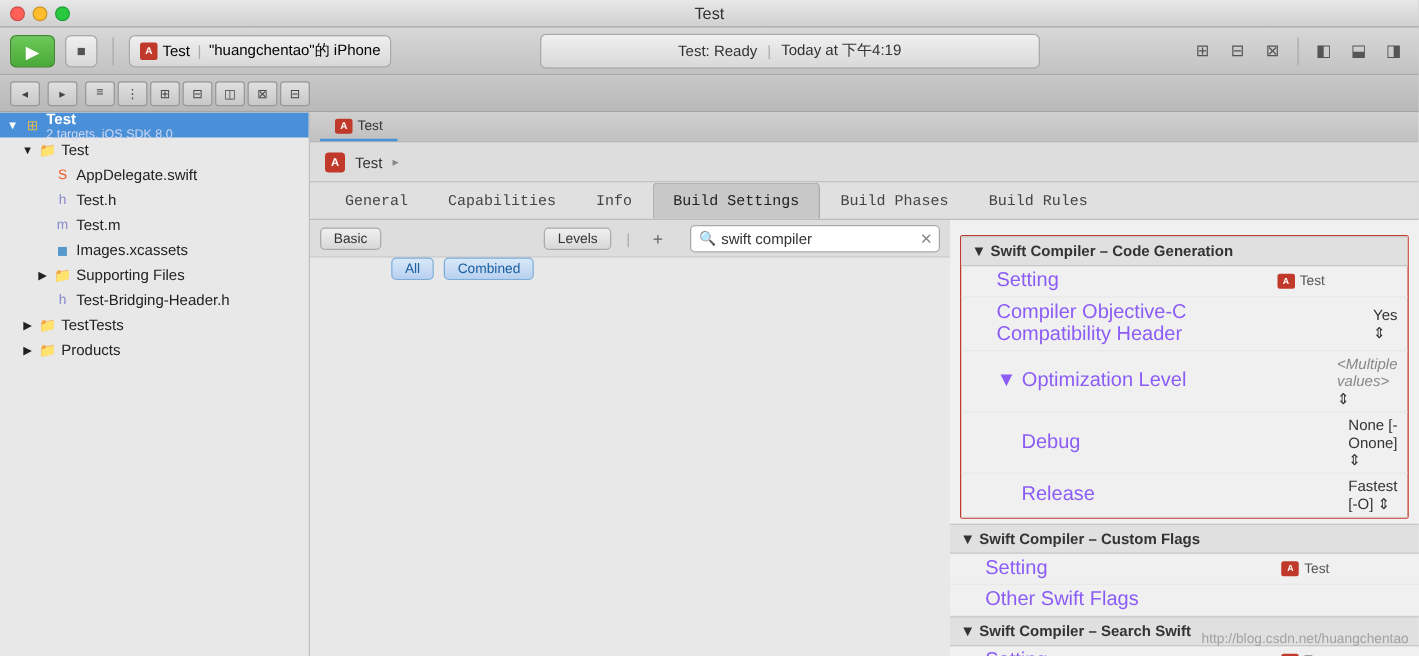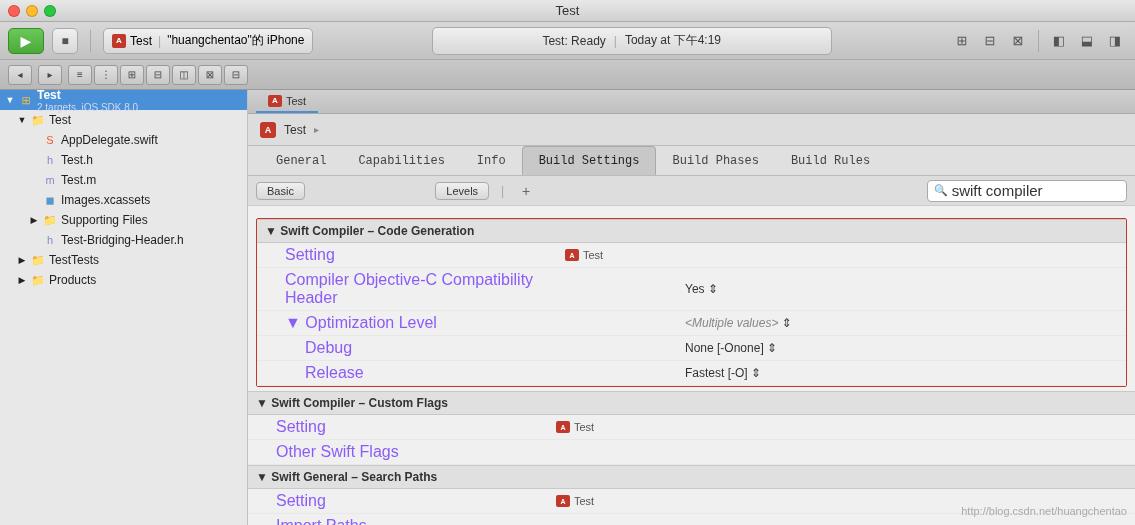--- a/index.html
+++ b/index.html
@@ -324,21 +324,21 @@
       background: #c8c8c8;
       border: 1px solid #aaa;
       border-bottom: 1px solid #c8c8c8;
       color: #222;
       font-weight: 500;
     }
 
     
     .build-settings {
       display: flex;
-      flex-direction: column;
+      flex-direction: row;
       flex: 1;
       overflow: hidden;
     }
 
     
     .filter-bar {
       height: 30px;
       background: #ddd;
       border-bottom: 1px solid #ccc;
       display: flex;
@@ -381,21 +381,21 @@
       border-radius: 4px;
       padding: 2px 6px;
       gap: 4px;
       width: 200px;
       height: 22px;
     }
     .search-icon { color: #888; font-size: 11px; }
     .search-input {
       border: none;
       outline: none;
-      font-size: 15px;
+      font-size: 12px;
       color: #333;
       flex: 1;
       background: transparent;
     }
     .search-clear {
       color: #888;
       cursor: pointer;
       font-size: 12px;
     }
 
@@ -706,21 +706,21 @@
           </div>
           <div class="settings-row">
             <div class="row-name">Other Swift Flags</div>
             <div class="row-target"></div>
             <div class="row-value"></div>
           </div>
         </div>
 
         <div>
           <div class="section-header">
-            <span>▼ Swift General – Search Paths</span>
+            <span>▼ Swift Compiler – Search Swift</span>
           </div>
           <div class="settings-row">
             <div class="row-name">Setting</div>
             <div class="row-target">
               <span class="target-icon">A</span>
               <span>Test</span>
             </div>
             <div class="row-value"></div>
           </div>
           <div class="settings-row">

